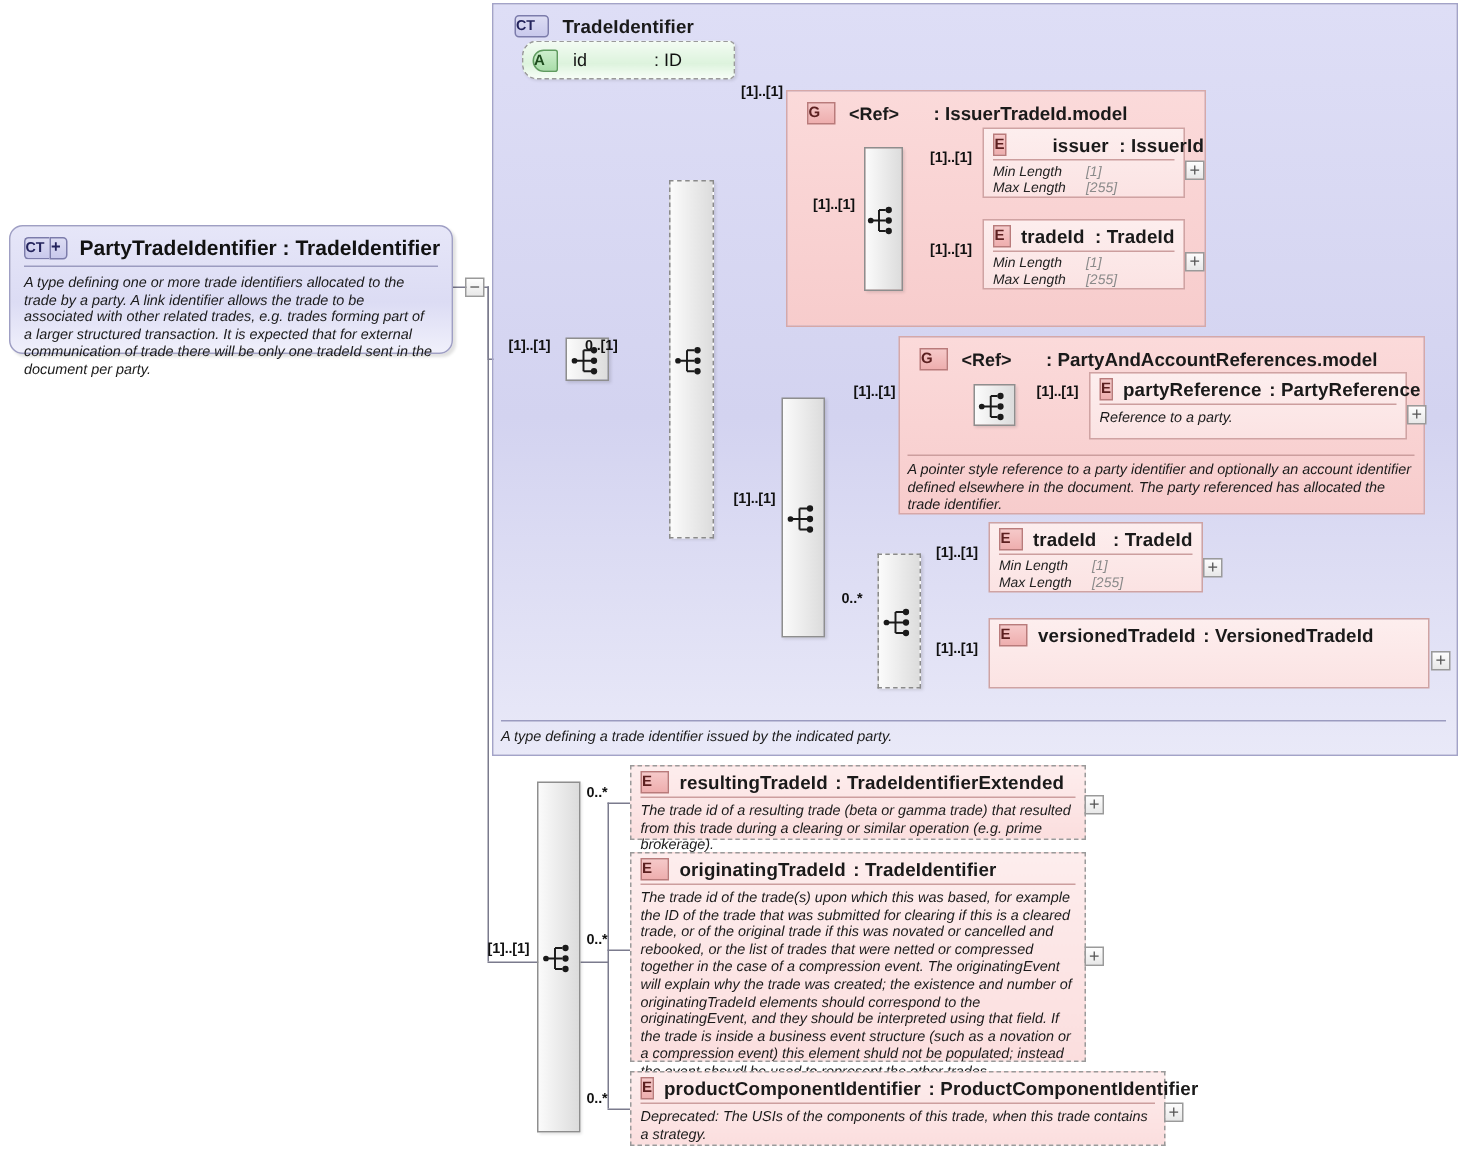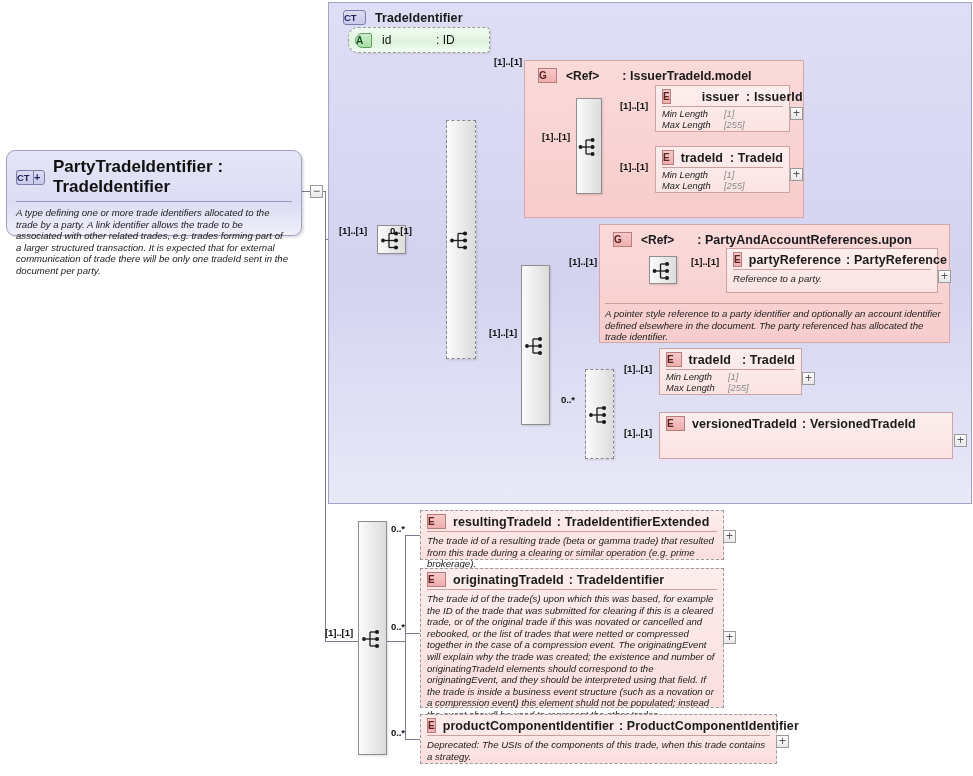--- a/index.html
+++ b/index.html
@@ -111,21 +111,21 @@
   .ctbox-hdr { display: flex; align-items: center; gap: 9px; padding: 5px 0 0 9px; }
 
   
   .rootbox {
     background: linear-gradient(180deg,#e6e6f8 0%, #dcdcf4 60%, #f0f0fb 100%);
     border: 1px solid #9f9fc4;
     border-radius: 9px;
     box-shadow: 2px 2px 2px rgba(0,0,0,0.12);
   }
   .rootbox-hdr { display:flex; align-items:center; gap:8px; padding: 6px 0 0 9px; }
-  .rootbox-title { font-size: 17px; font-weight: bold; color:#111; }
+  .rootbox-title { font-size: 14px; font-weight: bold; color:#111; }
   .rootbox-foot { border-top: 1px solid #9b9bc0; margin: 0 9px; padding-top: 5px; }
 
   
   .attrbox {
     background: linear-gradient(180deg,#f2fbf2 0%, #ddf3dd 60%, #f6fdf6 100%);
     border: 1px dashed #9a9a9a;
     border-radius: 10px 4px 4px 10px;
     display: flex; align-items: center; gap: 0;
     box-shadow: 1px 1px 2px rgba(0,0,0,0.10);
   }
@@ -235,20 +235,23 @@
 
   <div class="abs ctbox" style="left:328px; top:2px; width:644px; height:502px;"></div>
 
   <div class="abs ctbox-hdr" style="left:334px; top:5px;">
     <div class="badge badge-CT">
       <span>CT</span>
     </div>
     <div class="node-title">TradeIdentifier</div>
   </div>
 
+  <div class="abs" style="left:334px; top:480px; width:630px; border-top:1px solid #9b9bc0; padding-top:5px;">
+    <div class="node-desc">A type defining a trade identifier issued by the indicated party.</div>
+  </div>
 
   <div class="abs attrbox" style="left:348px; top:27px; width:142px; height:26px;">
     <div style="display:flex;align-items:center;padding-left:6px;">
       <div class="badge badge-A" style="border-radius:8px 2px 2px 8px;">
         <span>A</span>
       </div>
     </div>
     <div class="attr-name" style="margin-left:10px;width:54px;">id</div>
     <div class="attr-type">: ID</div>
   </div>
@@ -366,21 +369,21 @@
     </svg>
   </div>
   <div class="abs card" style="left:489px; top:327px;">[1]..[1]</div>
 
   <div class="abs gbox" style="left:599px; top:224px; width:351px; height:119px;"></div>
   <div class="abs gbox-hdr" style="left:605px; top:227px;">
     <div class="badge badge-G">
       <span>G</span>
     </div>
     <div class="gbox-ref">&lt;Ref&gt;</div>
-    <div class="gbox-name" style="margin-left:14px;">: PartyAndAccountReferences.upon</div>
+    <div class="gbox-name" style="margin-left:14px;">: PartyAndAccountReferences.model</div>
   </div>
   <div class="abs card" style="left:569px; top:256px;">[1]..[1]</div>
 
   <div class="abs compositor" style="left:649px; top:256px; width:28px; height:28px;">
     <svg width="28" height="28" viewBox="0 0 28 28">
       <circle cx="4.5" cy="14" r="1.9" fill="#1a1a1a"></circle>
       <line x1="6" y1="14" x2="10.5" y2="14" stroke="#1a1a1a" stroke-width="1.3"></line>
       <line x1="10.5" y1="7" x2="10.5" y2="21" stroke="#1a1a1a" stroke-width="1.3"></line>
       <line x1="10.5" y1="7" x2="15" y2="7" stroke="#1a1a1a" stroke-width="1.3"></line>
       <line x1="10.5" y1="14" x2="15" y2="14" stroke="#1a1a1a" stroke-width="1.3"></line>

